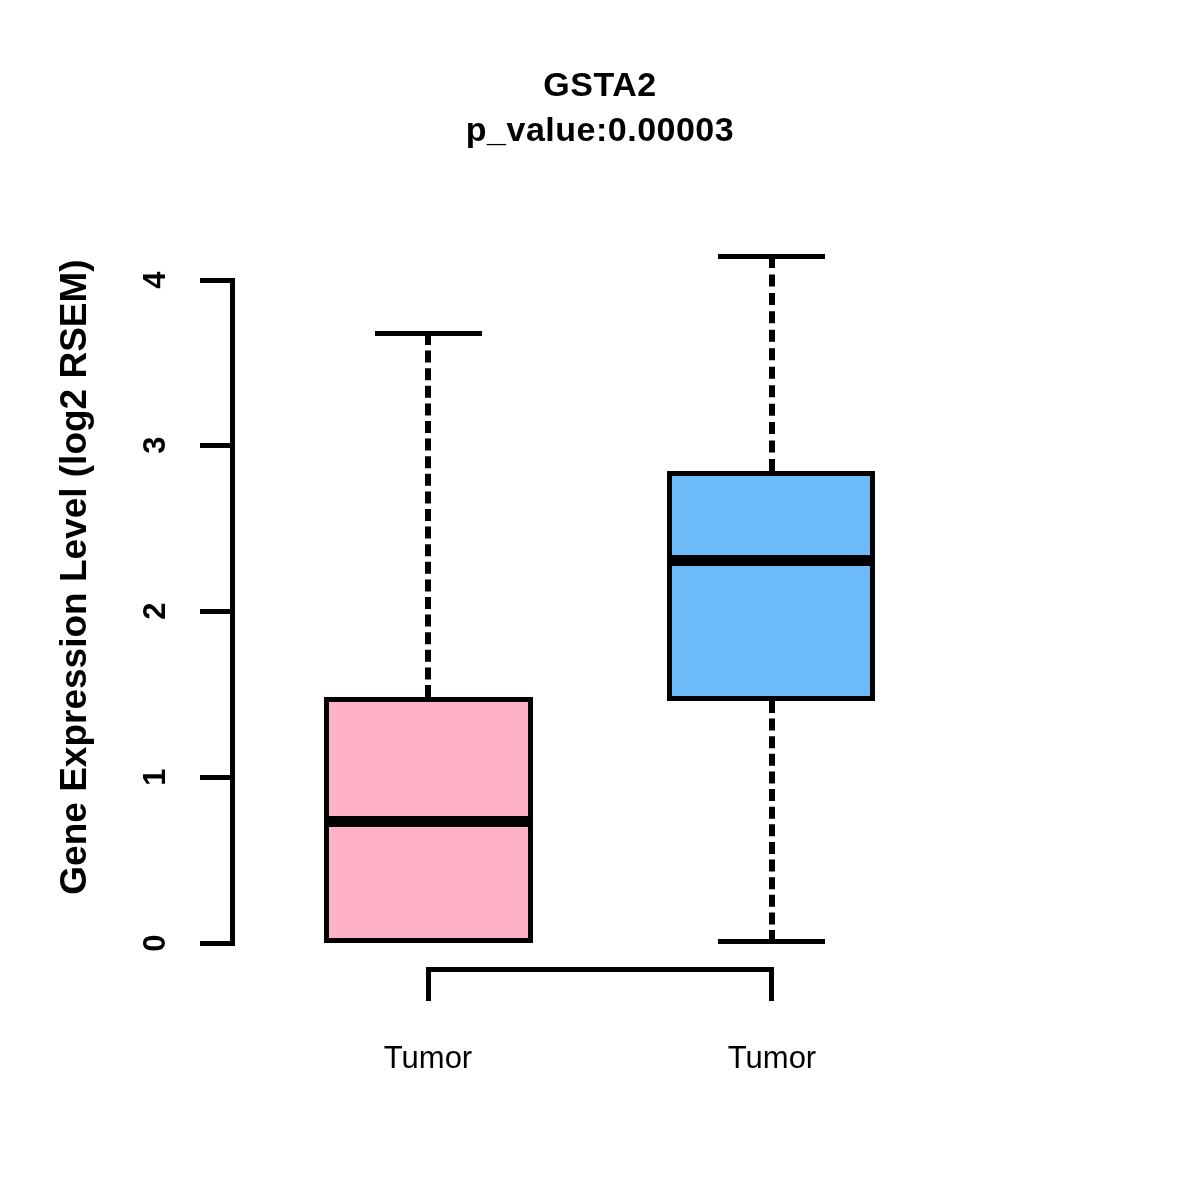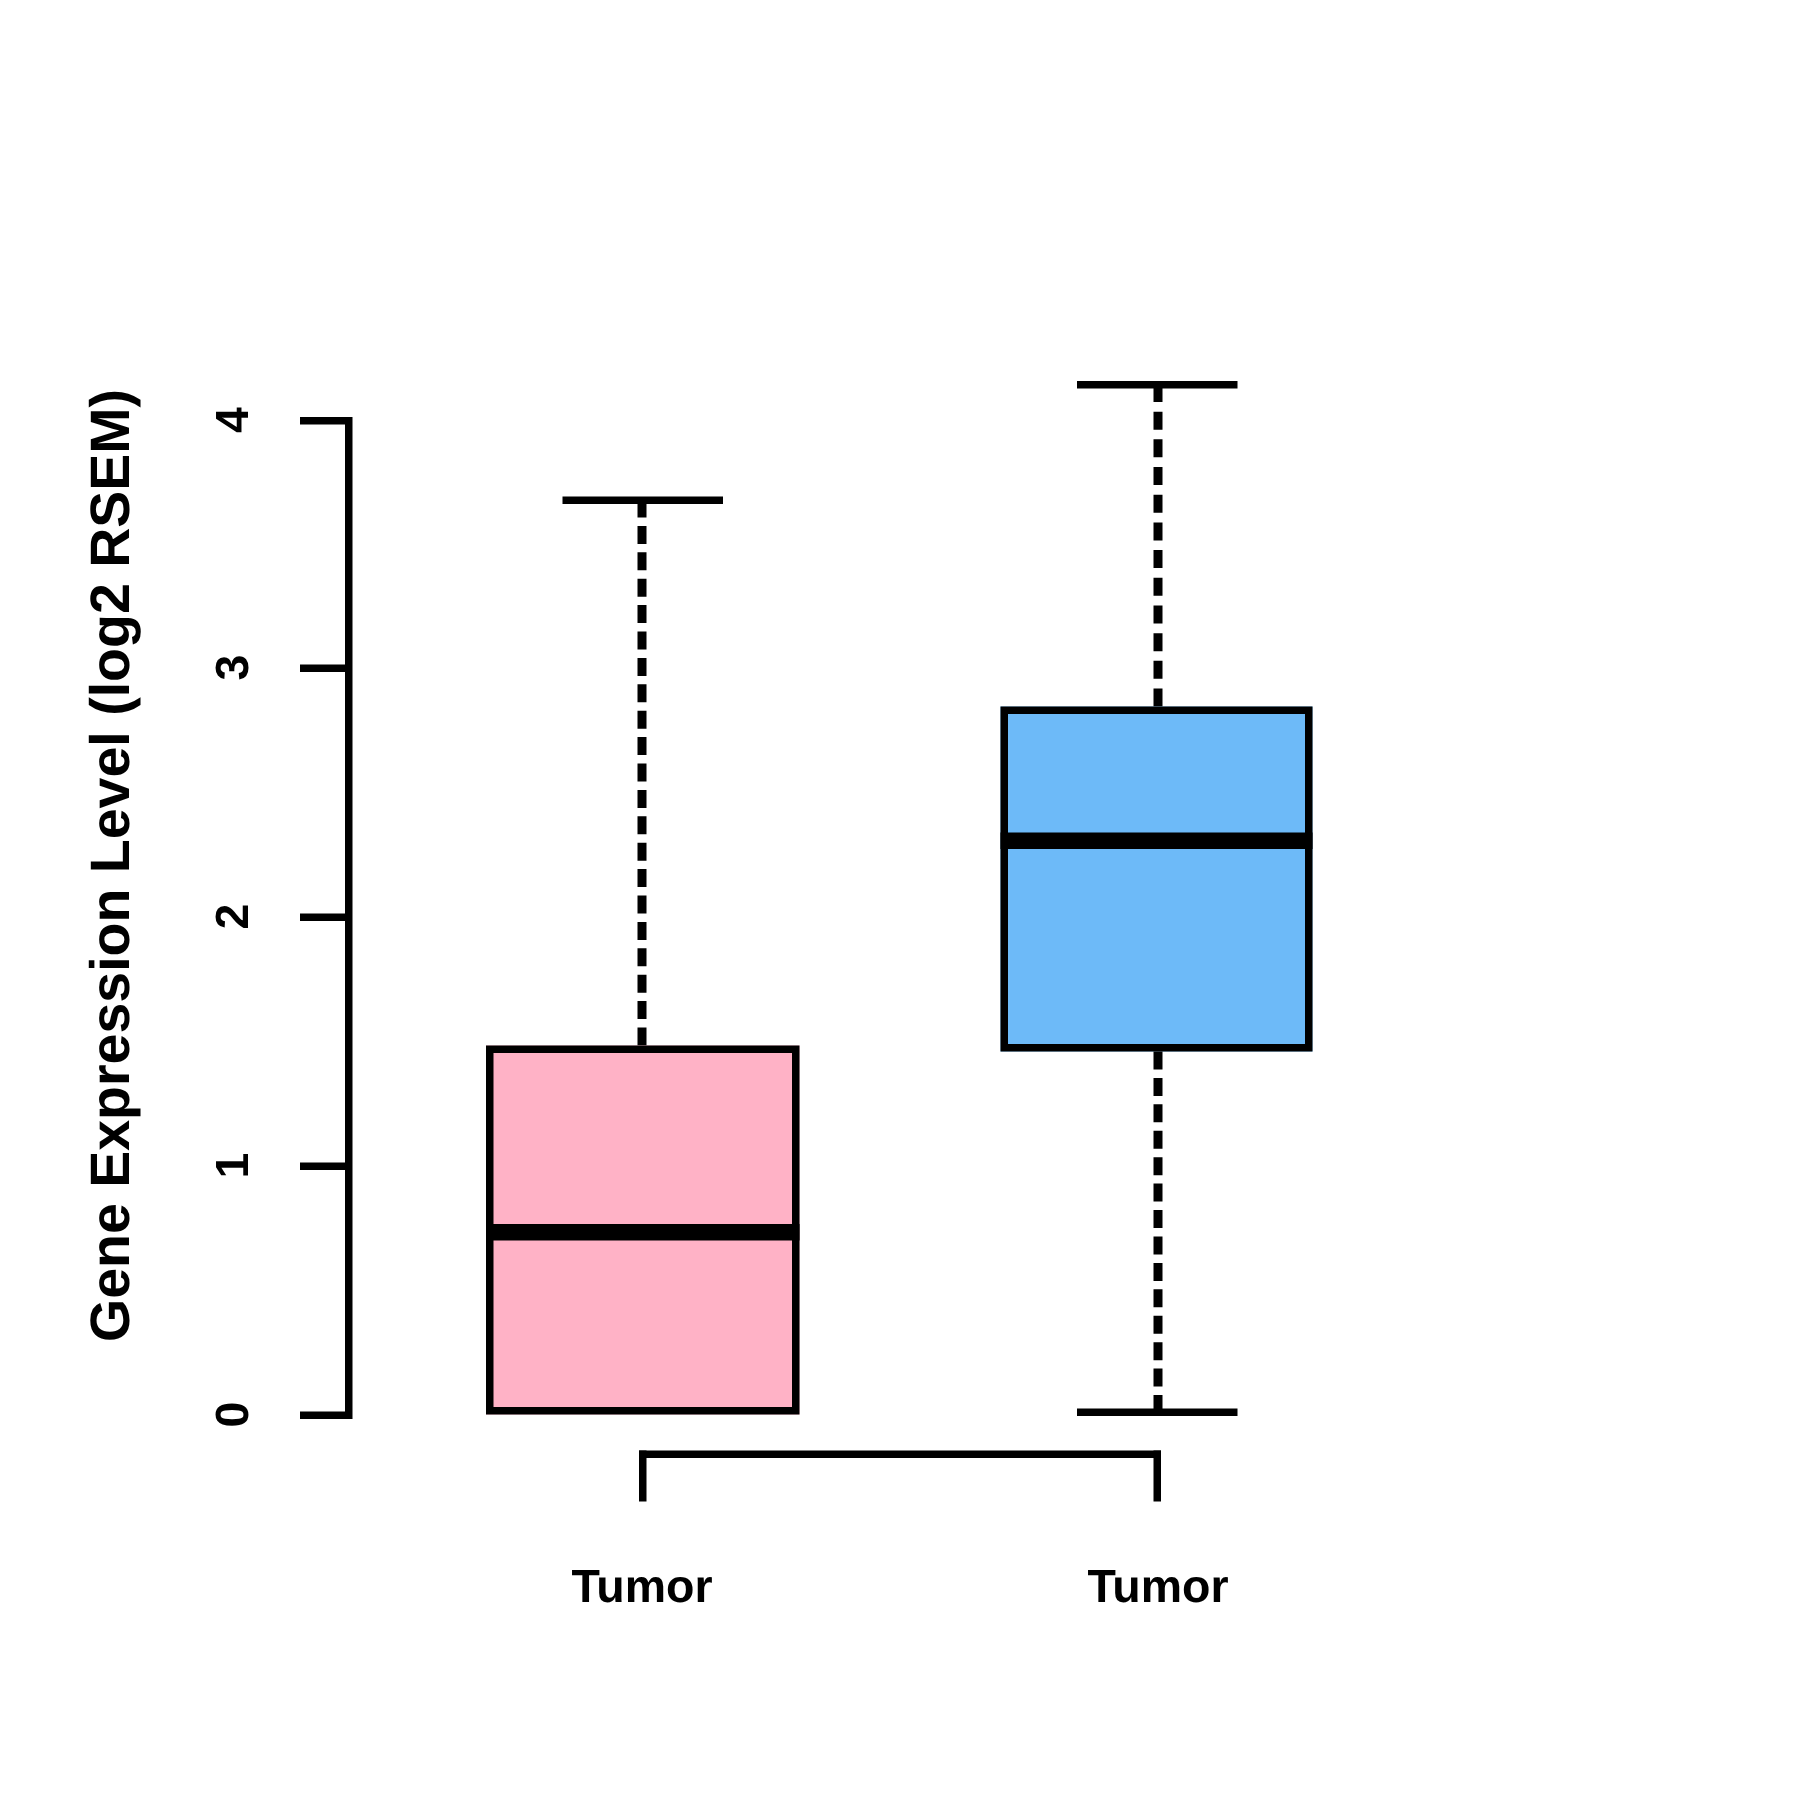--- a/index.html
+++ b/index.html
@@ -44,21 +44,21 @@
     font-size: 37px;
     font-weight: bold;
     color: #000000;
     transform: rotate(-90deg);
     transform-origin: 50% 50%;
     white-space: nowrap;
   }
   .xtick-label {
     position: absolute;
     font-size: 31px;
-    font-weight: bold;
+    font-weight: normal;
     color: #000000;
     text-align: center;
     white-space: nowrap;
   }
   .ytick-label {
     position: absolute;
     font-size: 31px;
     font-weight: bold;
     color: #000000;
     transform: rotate(-90deg);
@@ -102,20 +102,24 @@
     border-left: 5px solid #000000;
     border-right: 5px solid #000000;
     box-sizing: border-box;
   }
 </style>
 </head>
 <body>
 
 <div id="page">
 
+  <div class="title-block">
+    <div class="title-main">GSTA2</div>
+    <div class="title-sub">p_value:0.00003</div>
+  </div>
 
   <div class="ylab">Gene Expression Level (log2 RSEM)</div>
 
   <div class="axis-spine" style="left:230px; top:278px; width:5px; height:668px;"></div>
 
   <div class="tick-mark" style="left:200px; top:278px; width:32px;"></div>
   <div class="tick-mark" style="left:200px; top:443px; width:32px;"></div>
   <div class="tick-mark" style="left:200px; top:609px; width:32px;"></div>
   <div class="tick-mark" style="left:200px; top:775px; width:32px;"></div>
   <div class="tick-mark" style="left:200px; top:941px; width:32px;"></div>

